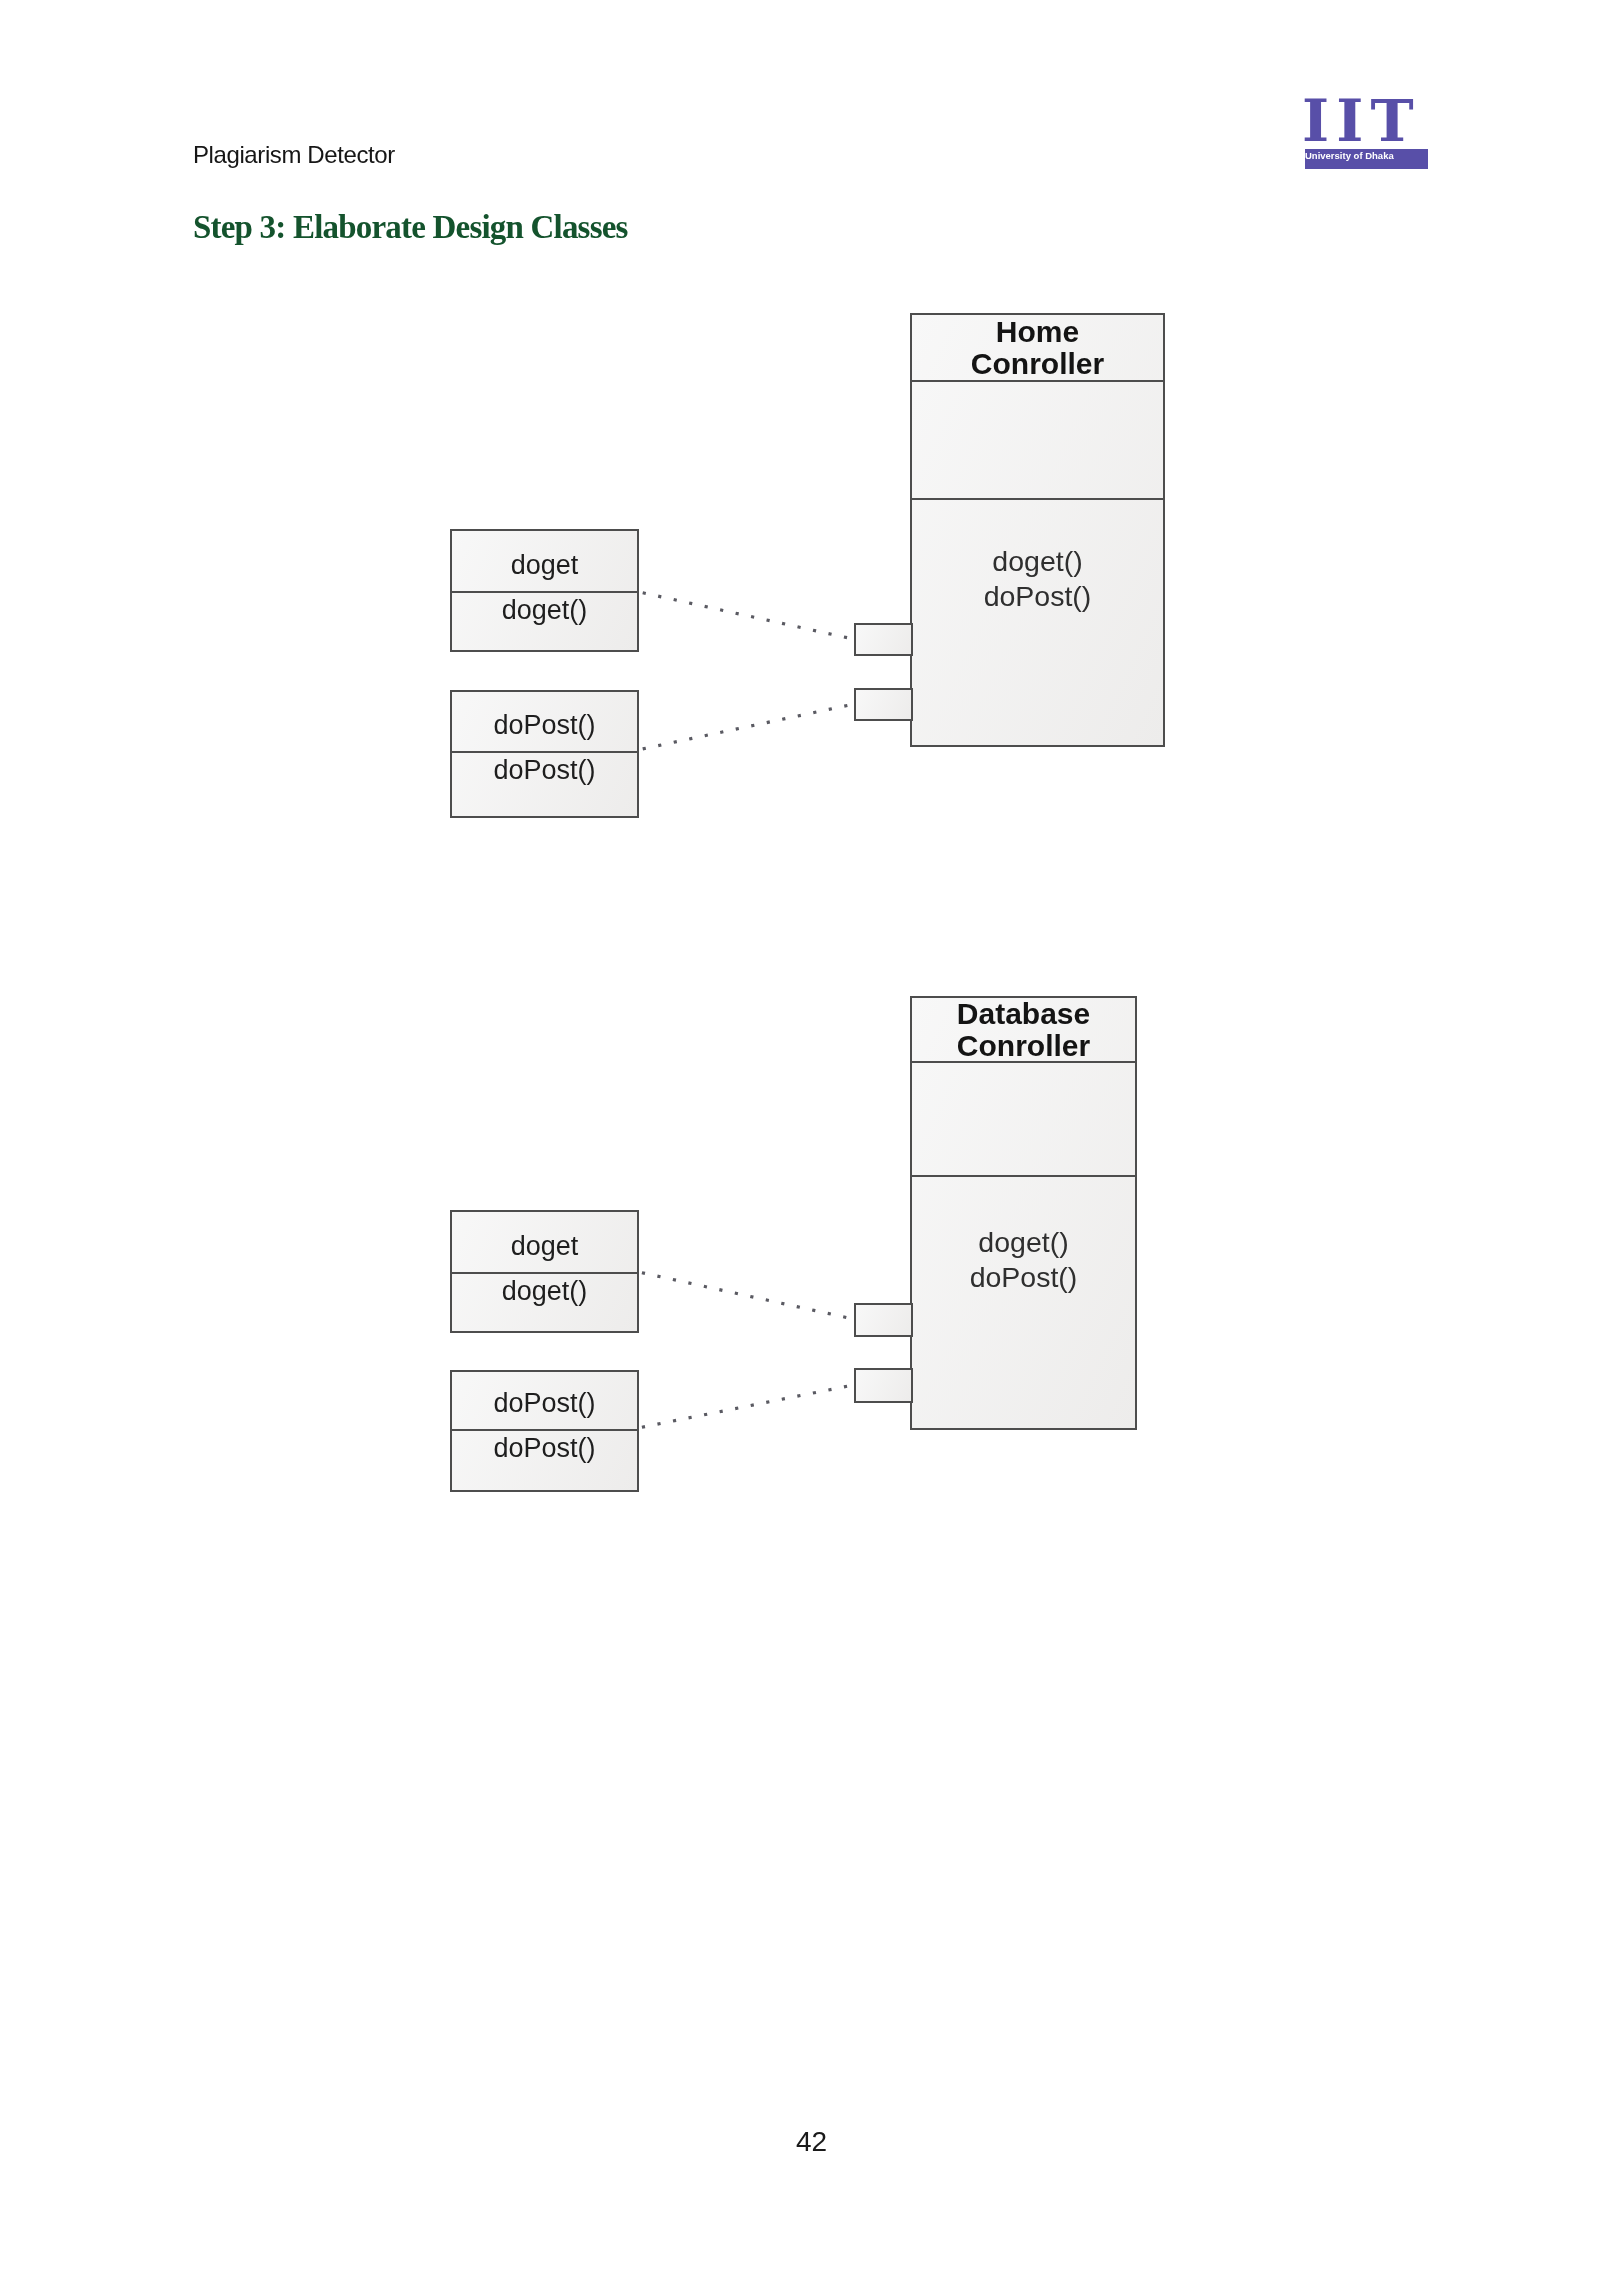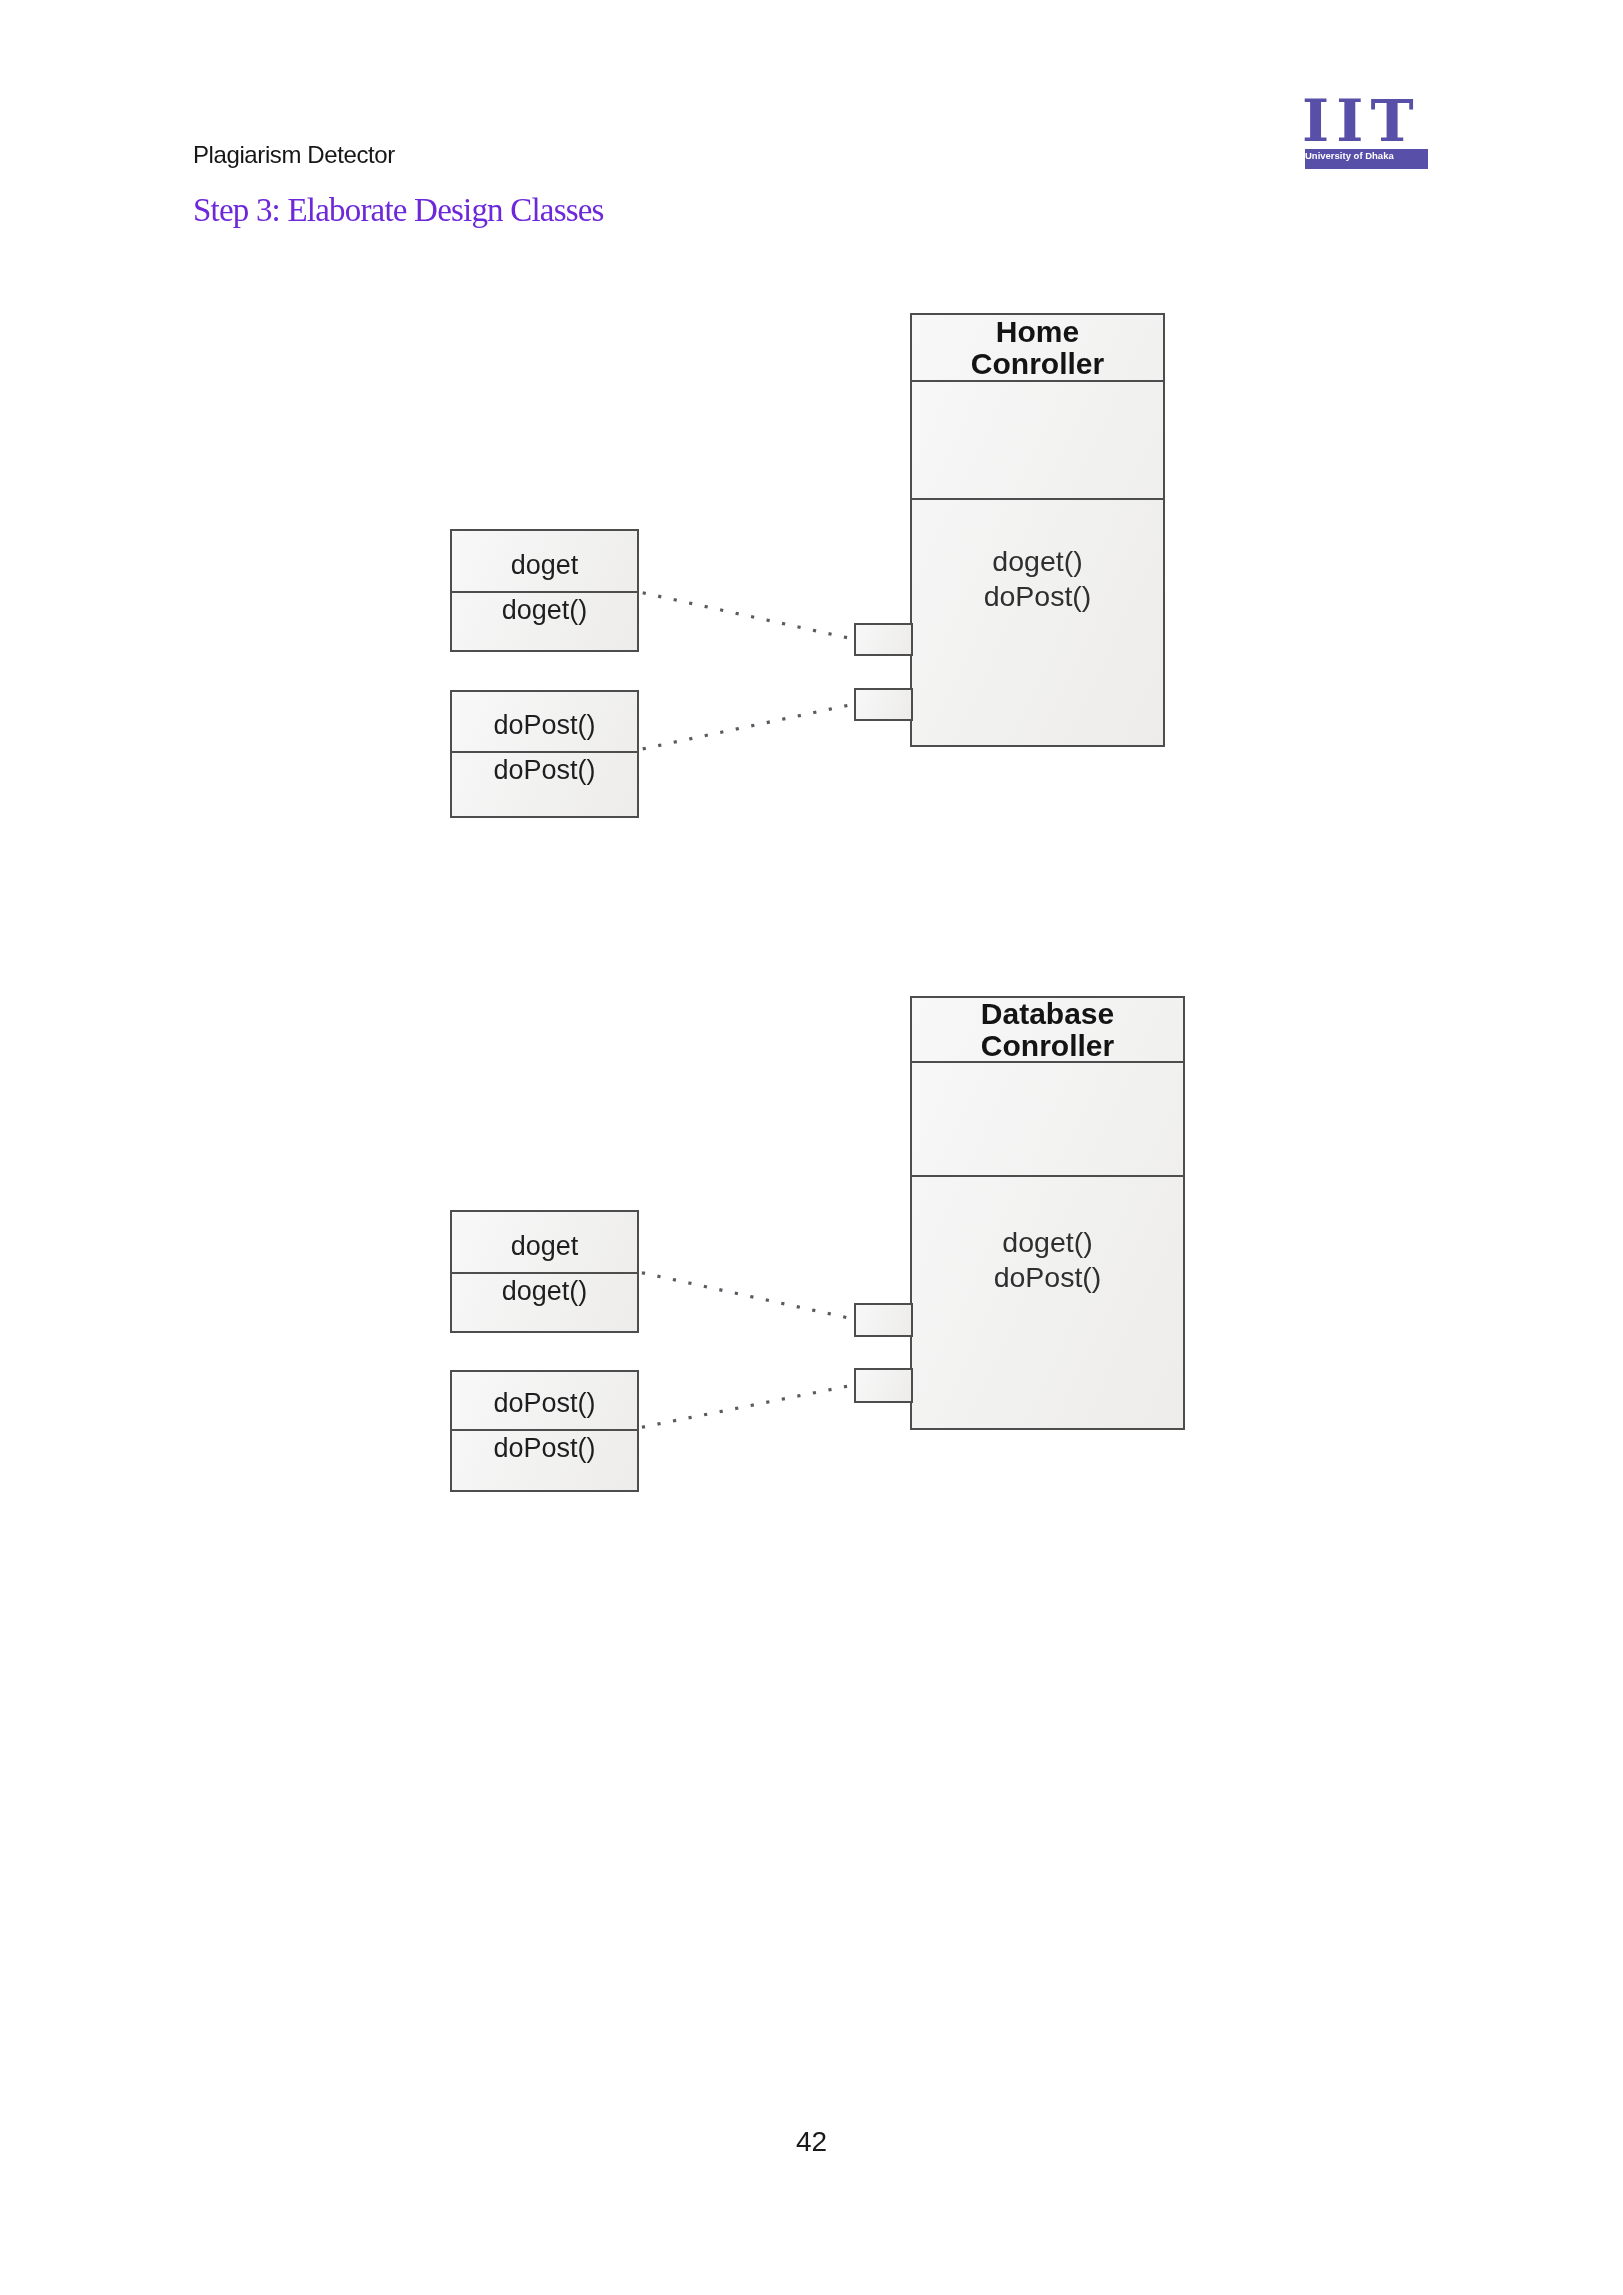--- a/index.html
+++ b/index.html
@@ -12,25 +12,25 @@
   }
   .abs{position:absolute;}
 
   
   .doc-header-title{
     left:193px;top:140px;
     font-size:24px;line-height:30px;letter-spacing:-0.4px;
     color:#161616;
   }
   .section-heading{
-    left:193px;top:190px;
+    left:193px;top:207px;
     font-family:"Liberation Serif",serif;
-    font-weight:normal;
+    font-weight:bold;
     font-size:33px;line-height:40px;letter-spacing:-0.8px;
-    color:#6d28d9;
+    color:#14532d;
   }
 
   
   .logo-acronym{
     left:1302px;top:89px;
     font-family:"DejaVu Serif",serif;
     font-weight:bold;
     font-size:58px;line-height:65px;
     letter-spacing:7.1px;
     color:#584fa8;
@@ -60,21 +60,21 @@
   }
   .cmp-attrs{border-bottom:2.4px solid #4d4d4d;}
   .cmp-methods{
     font-size:28.5px;line-height:35px;
     color:#2f2f2f;text-align:center;
   }
   .box1{left:910px;top:313px;width:255px;height:434px;}
   .box1 .cmp-title{height:67px;}
   .box1 .cmp-attrs{height:118px;}
   .box1 .cmp-methods{padding-top:44px;}
-  .box2{left:910px;top:996px;width:275px;height:434px;}
+  .box2{left:910px;top:996px;width:227px;height:434px;}
   .box2 .cmp-title{height:65px;}
   .box2 .cmp-attrs{height:114px;}
   .box2 .cmp-methods{padding-top:48px;}
 
   .port{
     border:2.4px solid #4d4d4d;
     box-sizing:border-box;
     z-index:3;
   }
   .port1{left:854px;top:623px;width:59px;height:33px;}

